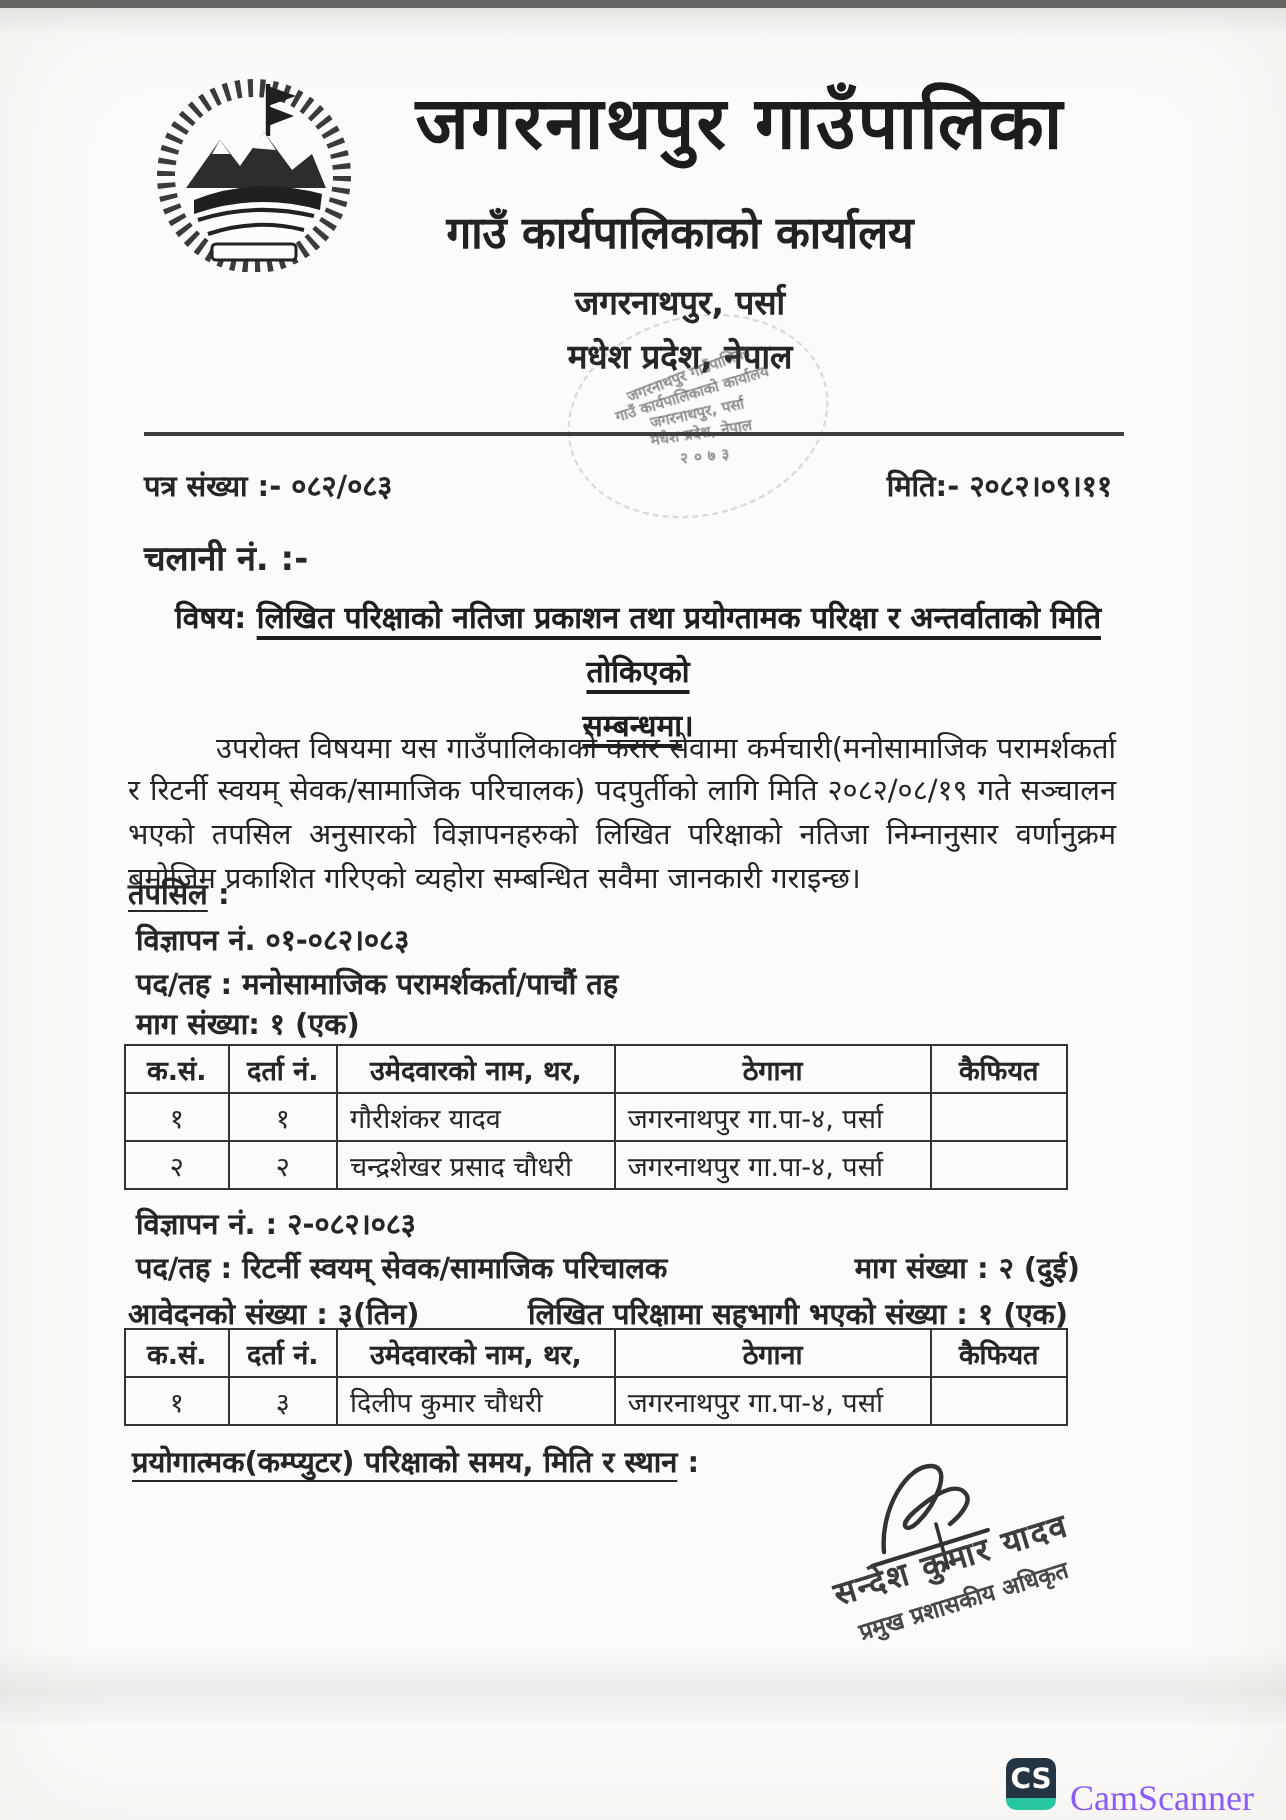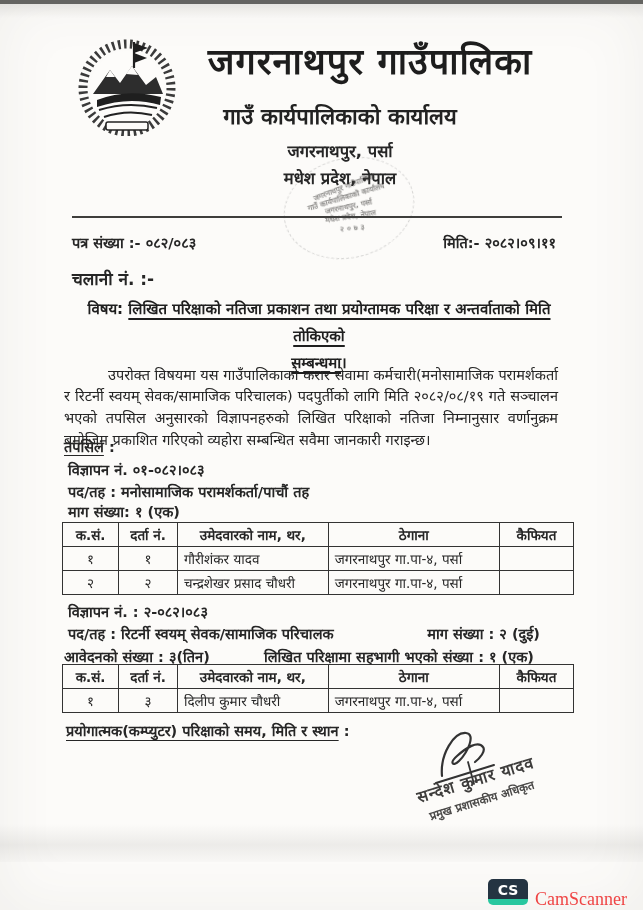--- a/index.html
+++ b/index.html
@@ -66,21 +66,21 @@
   .tapasil .u{text-decoration:underline;text-underline-offset:3px;}
 
   .adv1{position:absolute;top:459px;left:68px;font-size:14.5px;font-weight:700;}
   .row-post1{position:absolute;top:481px;left:68px;width:472px;display:flex;justify-content:space-between;font-size:14.5px;font-weight:700;flex-direction:column;}
   .row-apps1{position:absolute;top:504px;left:64px;width:470px;display:flex;justify-content:space-between;font-size:14.5px;font-weight:700;}
 
   .adv2{position:absolute;top:601px;left:68px;font-size:14.5px;font-weight:700;}
   .row-post2{position:absolute;top:623px;left:68px;width:472px;display:flex;justify-content:space-between;font-size:14.5px;font-weight:700;}
   .row-apps2{position:absolute;top:646px;left:64px;width:470px;display:flex;justify-content:space-between;font-size:14.5px;font-weight:700;}
 
-  table.res{position:absolute;left:62px;width:512px;border-collapse:collapse;font-size:13.5px;border-radius:27px;}
+  table.res{position:absolute;left:62px;width:472px;border-collapse:collapse;font-size:13.5px;border-radius:27px;}
   .t1{top:522px;}
   .t2{top:664px;}
   table.res th,table.res td{border:1.6px solid #333;padding:1px 6px;height:21px;}
   table.res th{font-weight:700;text-align:center;}
   table.res th.c,table.res td.c{text-align:center;}
   table.res col.c-sn{width:11%;}
   table.res col.c-reg{width:11.5%;}
   table.res col.c-name{width:29.5%;}
   table.res col.c-addr{width:33.5%;}
   table.res col.c-rem{width:14.5%;}
@@ -90,25 +90,25 @@
 
   
   .sig-scrawl{position:absolute;left:428px;top:726px;width:84px;height:66px;}
   .sig-stamp{position:absolute;left:378px;top:768px;width:200px;text-align:center;
     transform:rotate(-17deg);color:#3e3d3c;}
   .sig-name{font-size:16px;font-weight:700;letter-spacing:1px;}
   .sig-title{font-size:11.5px;font-weight:700;margin-top:3px;color:#4a4948;}
 
   
   .cam{position:absolute;right:16px;top:874px;display:flex;align-items:center;gap:7px;}
-  .cs-badge{width:40px;height:26px;border-radius:5px;
+  .cs-badge{width:25px;height:26px;border-radius:5px;
     background:linear-gradient(180deg,#243442 0%,#243442 76%,#29c79f 76%,#29c79f 100%);
     color:#fff;font-size:14px;font-weight:700;
     display:flex;align-items:center;justify-content:center;padding-bottom:5px;box-sizing:border-box;}
-  .cam-name{font-family:"Liberation Serif",serif;font-size:18px;color:#ef4444;margin-top:15px;}
+  .cam-name{font-family:"Liberation Serif",serif;font-size:18px;color:#8b5cf6;margin-top:15px;}
 </style>
 </head>
 <body>
 
 <div class="page">
 
   <div class="scan-top-edge"></div>
   <div class="scan-top-haze"></div>
 
   <svg class="emblem" viewBox="0 0 100 100">

